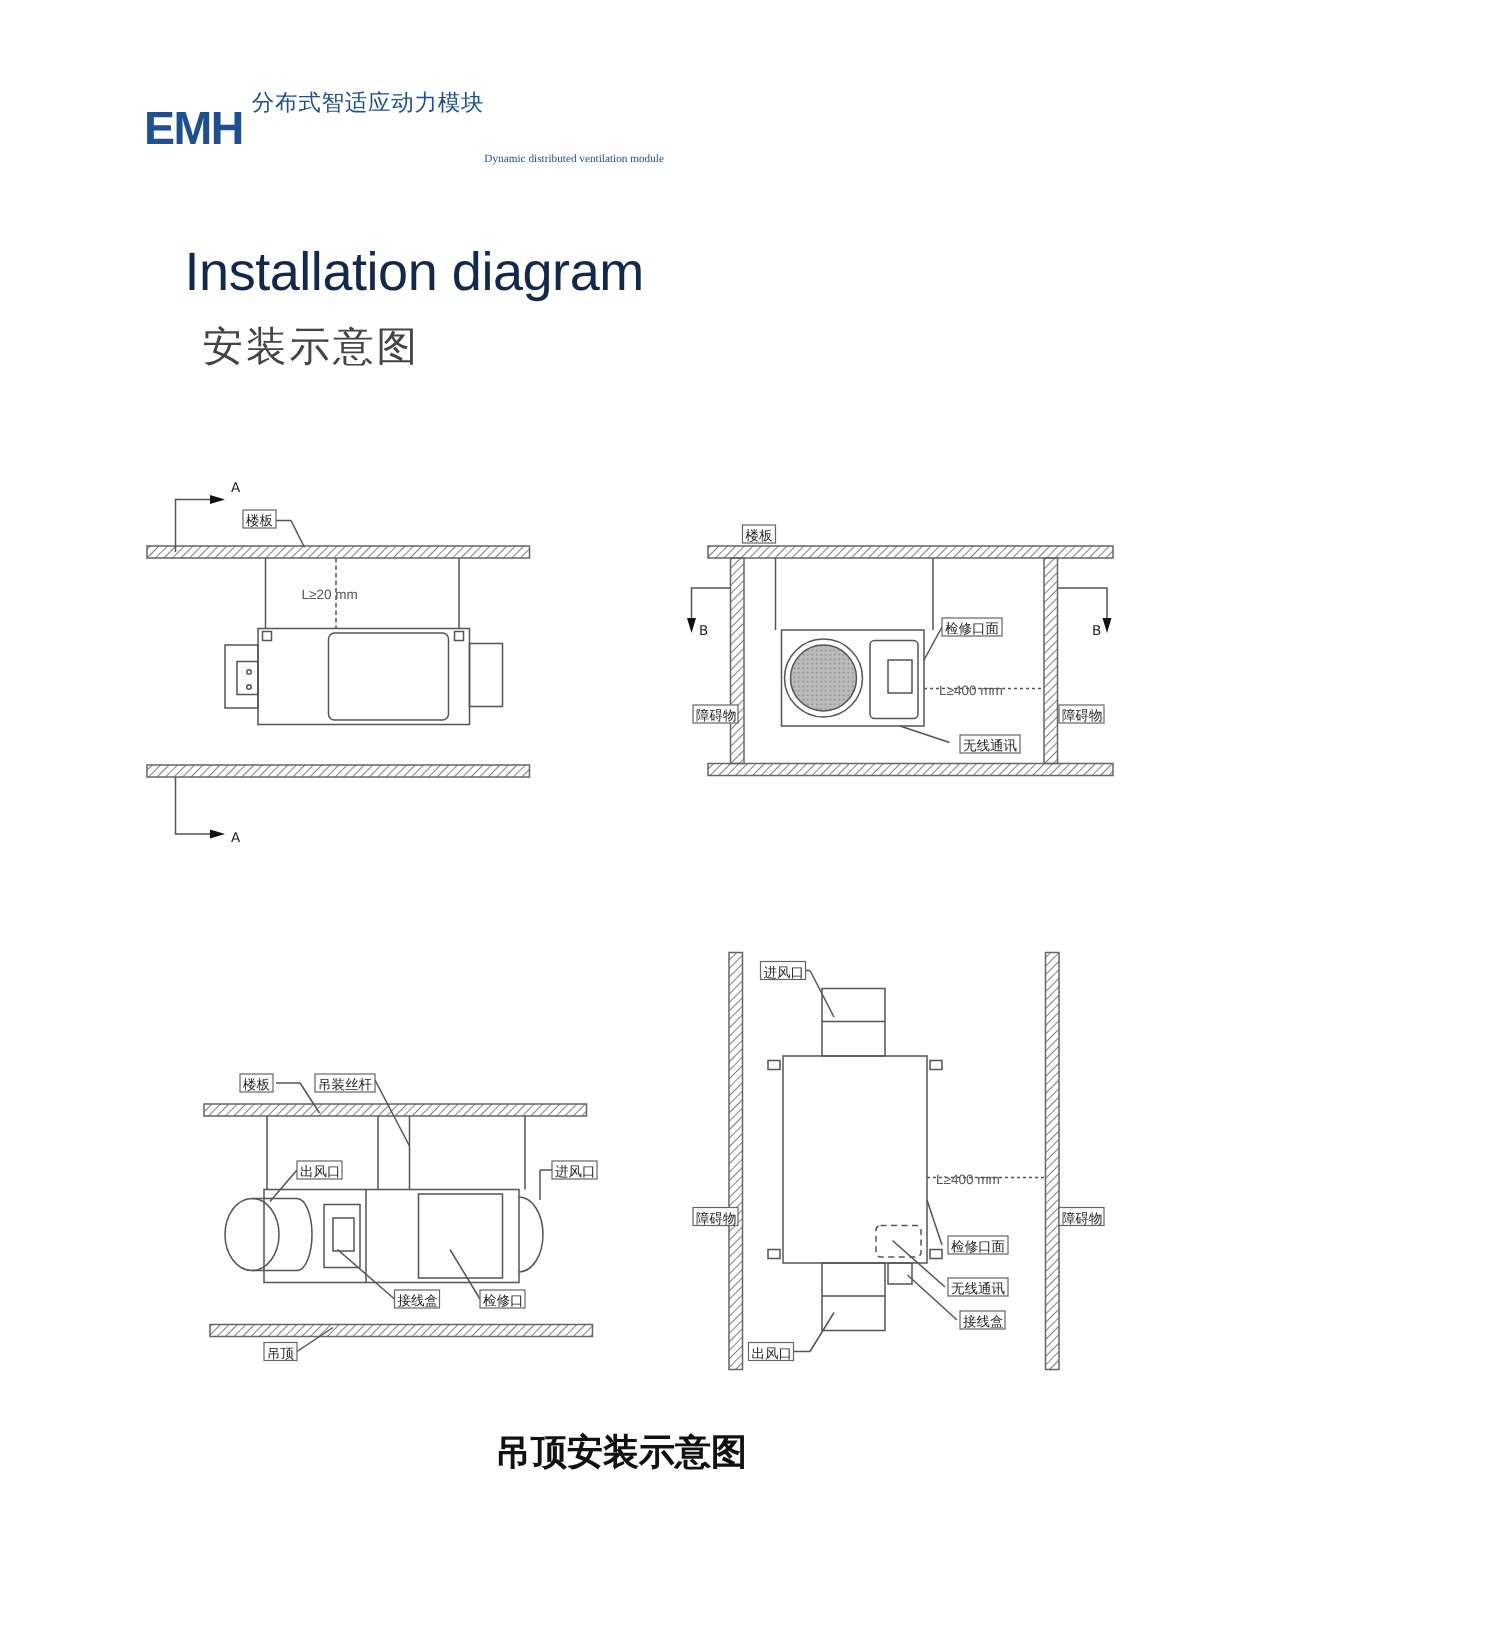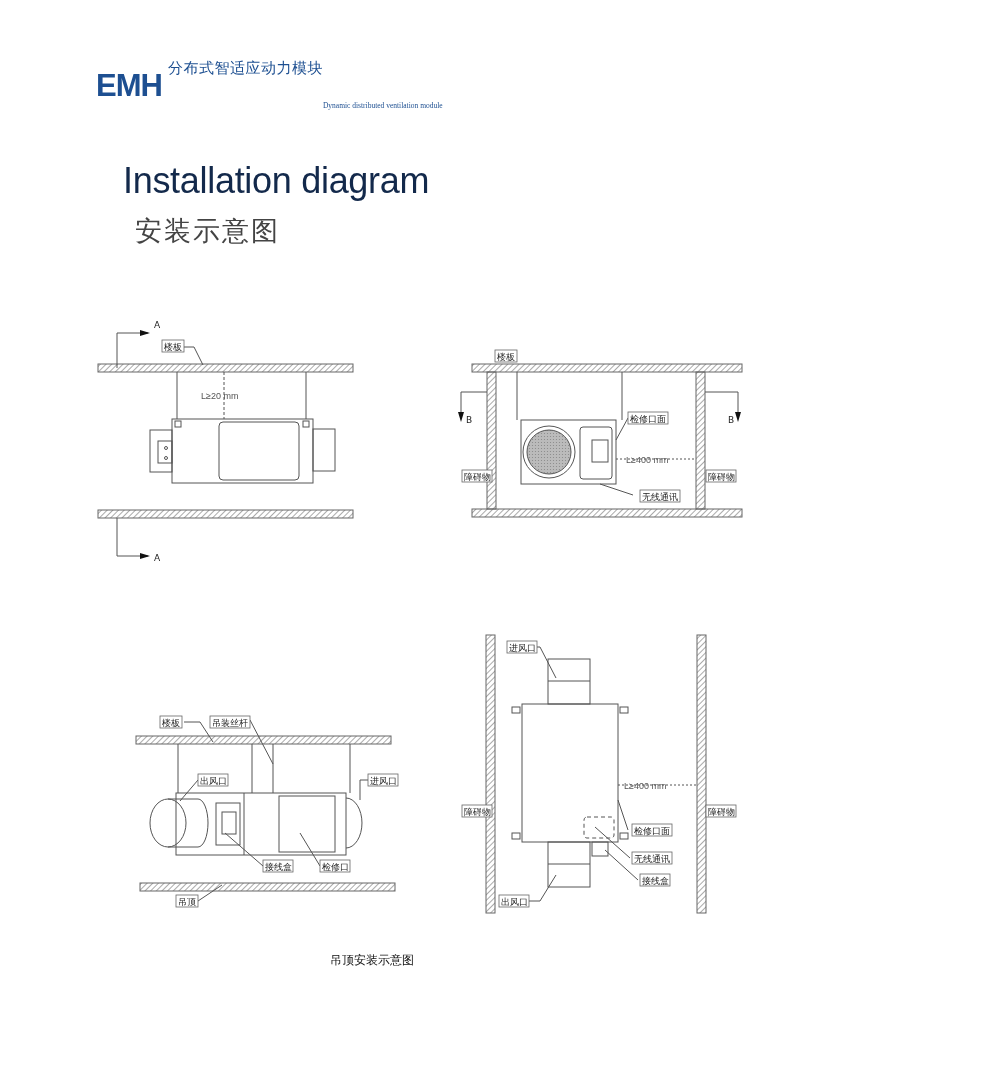--- a/index.html
+++ b/index.html
@@ -4,21 +4,21 @@
 <style>
   html, body { margin:0; padding:0; background:#ffffff; }
   body { width:1000px; height:1089px; position:relative; overflow:hidden; font-family:"Liberation Sans", sans-serif; }
   .logo { position:absolute; left:96px; top:60px; display:flex; align-items:center;justify-content:space-between; }
   .logo-mark { font-family:"Liberation Sans", sans-serif; font-weight:bold; font-size:31px; color:#1d4f91; letter-spacing:-1px; line-height:1; }
   .logo-text { margin-left:6px; display:flex; flex-direction:row; }
   .logo-cn { font-size:15px; color:#1d4f91; line-height:17px; letter-spacing:0.5px; font-family:"DejaVu Sans", sans-serif; }
   .logo-en { font-size:7.5px; color:#1d4f91; line-height:9px; font-family:Liberation Serif, serif;margin-top:41px; }
   .title-en { position:absolute; left:95px; top:160px; font-size:36px; color:#13294b; font-family:"Liberation Sans", sans-serif; letter-spacing:-0.3px;margin-left:28px; }
   .title-cn { position:absolute; left:95px; top:213px; font-size:27px; color:#444; font-family:"DejaVu Sans", sans-serif; letter-spacing:2px;margin-left:40px; }
-  .caption { position:absolute; left:330px; top:952px; font-size:12px; font-weight:normal; color:#111; font-family:"DejaVu Sans", sans-serif; }
+  .caption { position:absolute; left:330px; top:952px; font-size:24px; font-weight:bold; color:#111; font-family:"DejaVu Sans", sans-serif; }
   svg.diagram { position:absolute; left:0; top:0; }
   .lbl { font-family:"DejaVu Sans", sans-serif; font-size:9px; fill:#222; }
   .dim { font-family:"Liberation Sans", sans-serif; font-size:9px; fill:#555; }
 </style>
 </head>
 <body>
 
 <div class="logo">
   <div class="logo-mark">EMH</div>
   <div class="logo-text">

